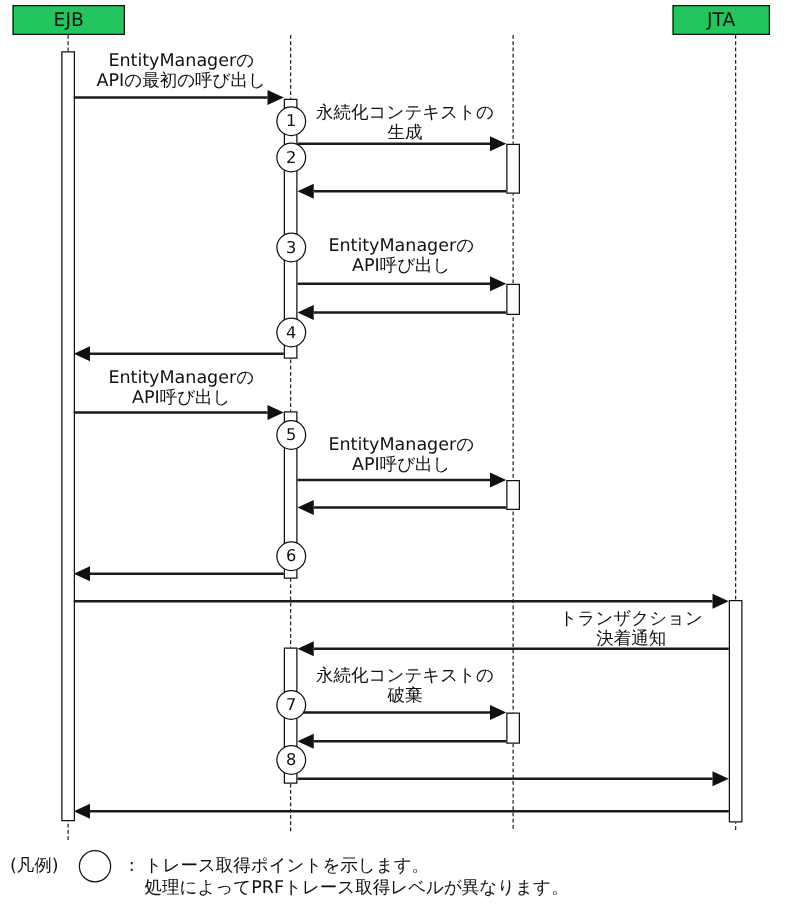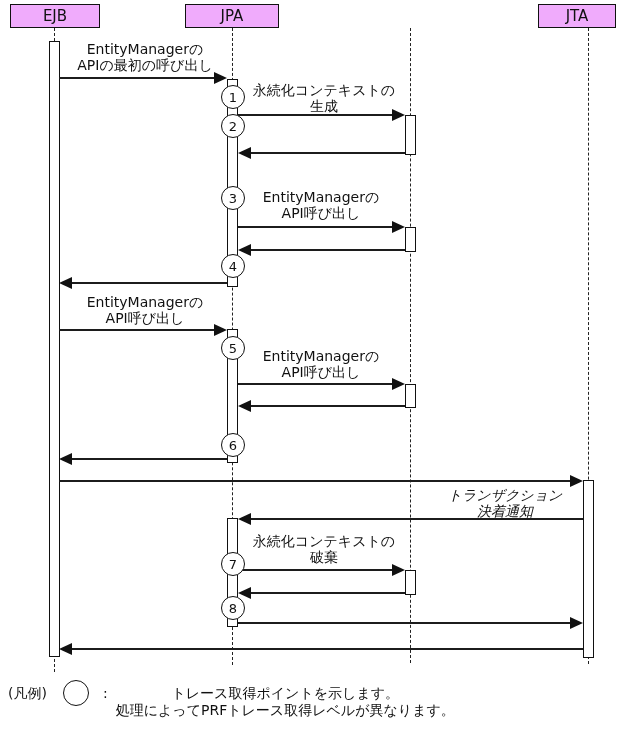--- a/index.html
+++ b/index.html
@@ -17,21 +17,21 @@
   .lifeline {
     position:absolute;
     width:0;
     border-left:1px dashed #222;
     z-index:1;
   }
   .hbox {
     position:absolute;
     top:4px; height:24px;
     border:1px solid #111;
-    background:#f0abfc;
+    background:#22c55e;
     display:flex; align-items:center; justify-content:center;
     font-size:15px;
     z-index:6;
   }
   .act {
     position:absolute;
     width:11px;
     border:1px solid #111;
     background:#fff;
     z-index:2;
@@ -81,37 +81,34 @@
     z-index:5;
   }
   #legend .lg-prefix { margin-top:7px; }
   #legend .lg-circle {
     width:26px; height:26px;
     border:1px solid #111; border-radius:50%;
     background:#fff;
     margin:2px 14px 0 16px;
   }
   #legend .lg-colon { margin:7px 8px 0 0; }
-  #legend .lg-text { margin-top:7px; white-space:pre-line;text-align:center; }
+  #legend .lg-text { margin-top:7px; white-space:pre-line; }
 </style>
 </head>
 <body>
 
 <div id="stage">
 
   <div class="lifeline" style="left:54px; top:28px; height:644px;"></div>
   <div class="lifeline" style="left:232px; top:28px; height:637px;"></div>
   <div class="lifeline" style="left:410px; top:28px; height:635px;"></div>
   <div class="lifeline" style="left:588px; top:28px; height:636px;"></div>
 
   <div class="hbox" style="left:10px; width:90px;">
     <span>EJB</span>
-  </div>
-  <div class="hbox" style="left:185px; width:94px;">
-    <span>JPA</span>
   </div>
   <div class="hbox" style="left:538px; width:78px;">
     <span>JTA</span>
   </div>
 
   <div class="act" style="left:49px; top:41px; height:616px;"></div>
   <div class="act" style="left:227px; top:79px; height:208px;"></div>
   <div class="act" style="left:227px; top:329px; height:134px;"></div>
   <div class="act" style="left:227px; top:518px; height:109px;"></div>
   <div class="act" style="left:405px; top:115px; height:40px;"></div>
@@ -165,21 +162,21 @@
   <div class="lbl" style="left:60px; width:170px; top:41px;">EntityManagerの
 APIの最初の呼び出し</div>
   <div class="lbl" style="left:245px; width:158px; top:82px;">永続化コンテキストの
 生成</div>
   <div class="lbl" style="left:246px; width:150px; top:189px;">EntityManagerの
 API呼び出し</div>
   <div class="lbl" style="left:60px; width:170px; top:294px;">EntityManagerの
 API呼び出し</div>
   <div class="lbl" style="left:246px; width:150px; top:348px;">EntityManagerの
 API呼び出し</div>
-  <div class="lbl" style="left:430px; width:150px; top:487px;font-style:italic;">トランザクション
+  <div class="lbl" style="left:430px; width:150px; top:487px;">トランザクション
 決着通知</div>
   <div class="lbl" style="left:245px; width:158px; top:533px;">永続化コンテキストの
 破棄</div>
 
   <div id="legend">
     <span class="lg-prefix">(凡例)</span>
     <span class="lg-circle"></span>
     <span class="lg-colon">:</span>
     <span class="lg-text">トレース取得ポイントを示します。
 処理によってPRFトレース取得レベルが異なります。</span>

